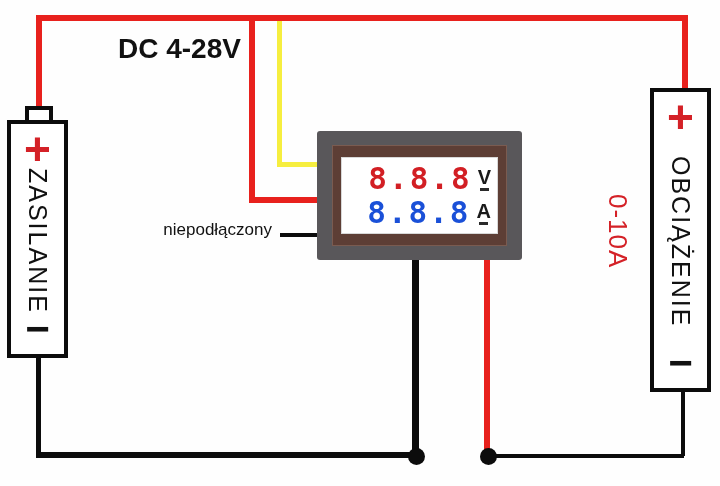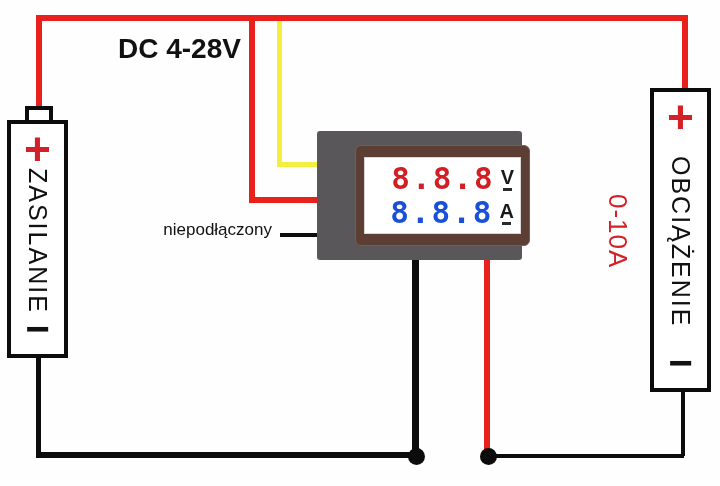--- a/index.html
+++ b/index.html
@@ -22,21 +22,21 @@
   .plus{color:var(--accent-red);font-size:46px;font-weight:700;line-height:34px;margin-top:8px;}
   .minus{color:var(--text-black);font-size:42px;font-weight:700;line-height:26px;margin-bottom:12px;}
   .vlabel{
     writing-mode:vertical-rl;color:var(--text-black);font-size:25px;letter-spacing:2px;
     line-height:1;white-space:nowrap;
   }
   
   .meter-outer{position:absolute;left:317px;top:131px;width:205px;height:129px;
     background:var(--frame-gray);border-radius:3px;}
   .meter-inner{position:absolute;left:15px;top:14px;width:175px;height:101px;
-    background:var(--frame-brown);border:1px solid #7a5b50;box-sizing:border-box;border-radius:6px;margin-left:23px;}
+    background:var(--frame-brown);border:1px solid #7a5b50;box-sizing:border-box;border-radius:0;}
   .meter-display{position:absolute;left:8px;top:11px;width:157px;height:77px;
     background:#ffffff;border:1px solid #d8d8d8;box-sizing:border-box;
     display:flex;flex-direction:column;justify-content:center;padding:2px 6px 2px 10px;}
   .digit-row{display:flex;align-items:center;justify-content:flex-end;height:34px;}
   .digits{font-family:"DejaVu Sans Mono",monospace;font-weight:700;font-size:31px;
     letter-spacing:2px;line-height:1;}
   .digits.volts{color:var(--digit-red);}
   .digits.amps{color:var(--digit-blue);}
   .unit{color:#1a1a1a;font-weight:700;font-size:20px;line-height:1;margin-left:6px;
     display:flex;flex-direction:column;align-items:center;}

